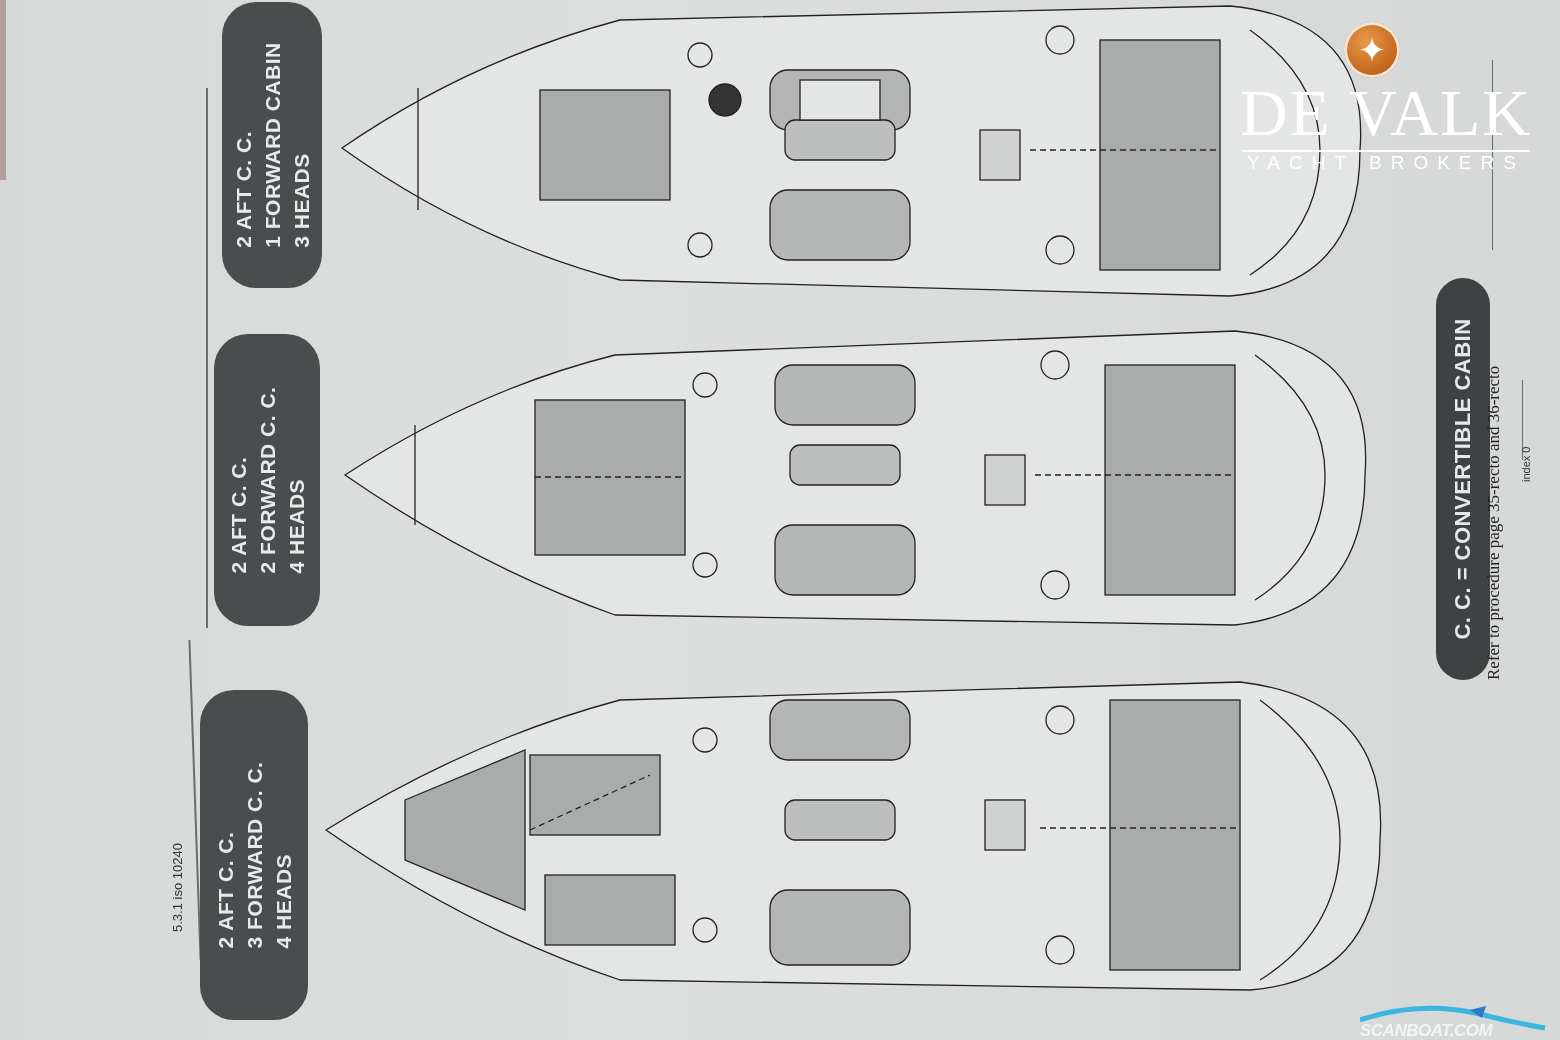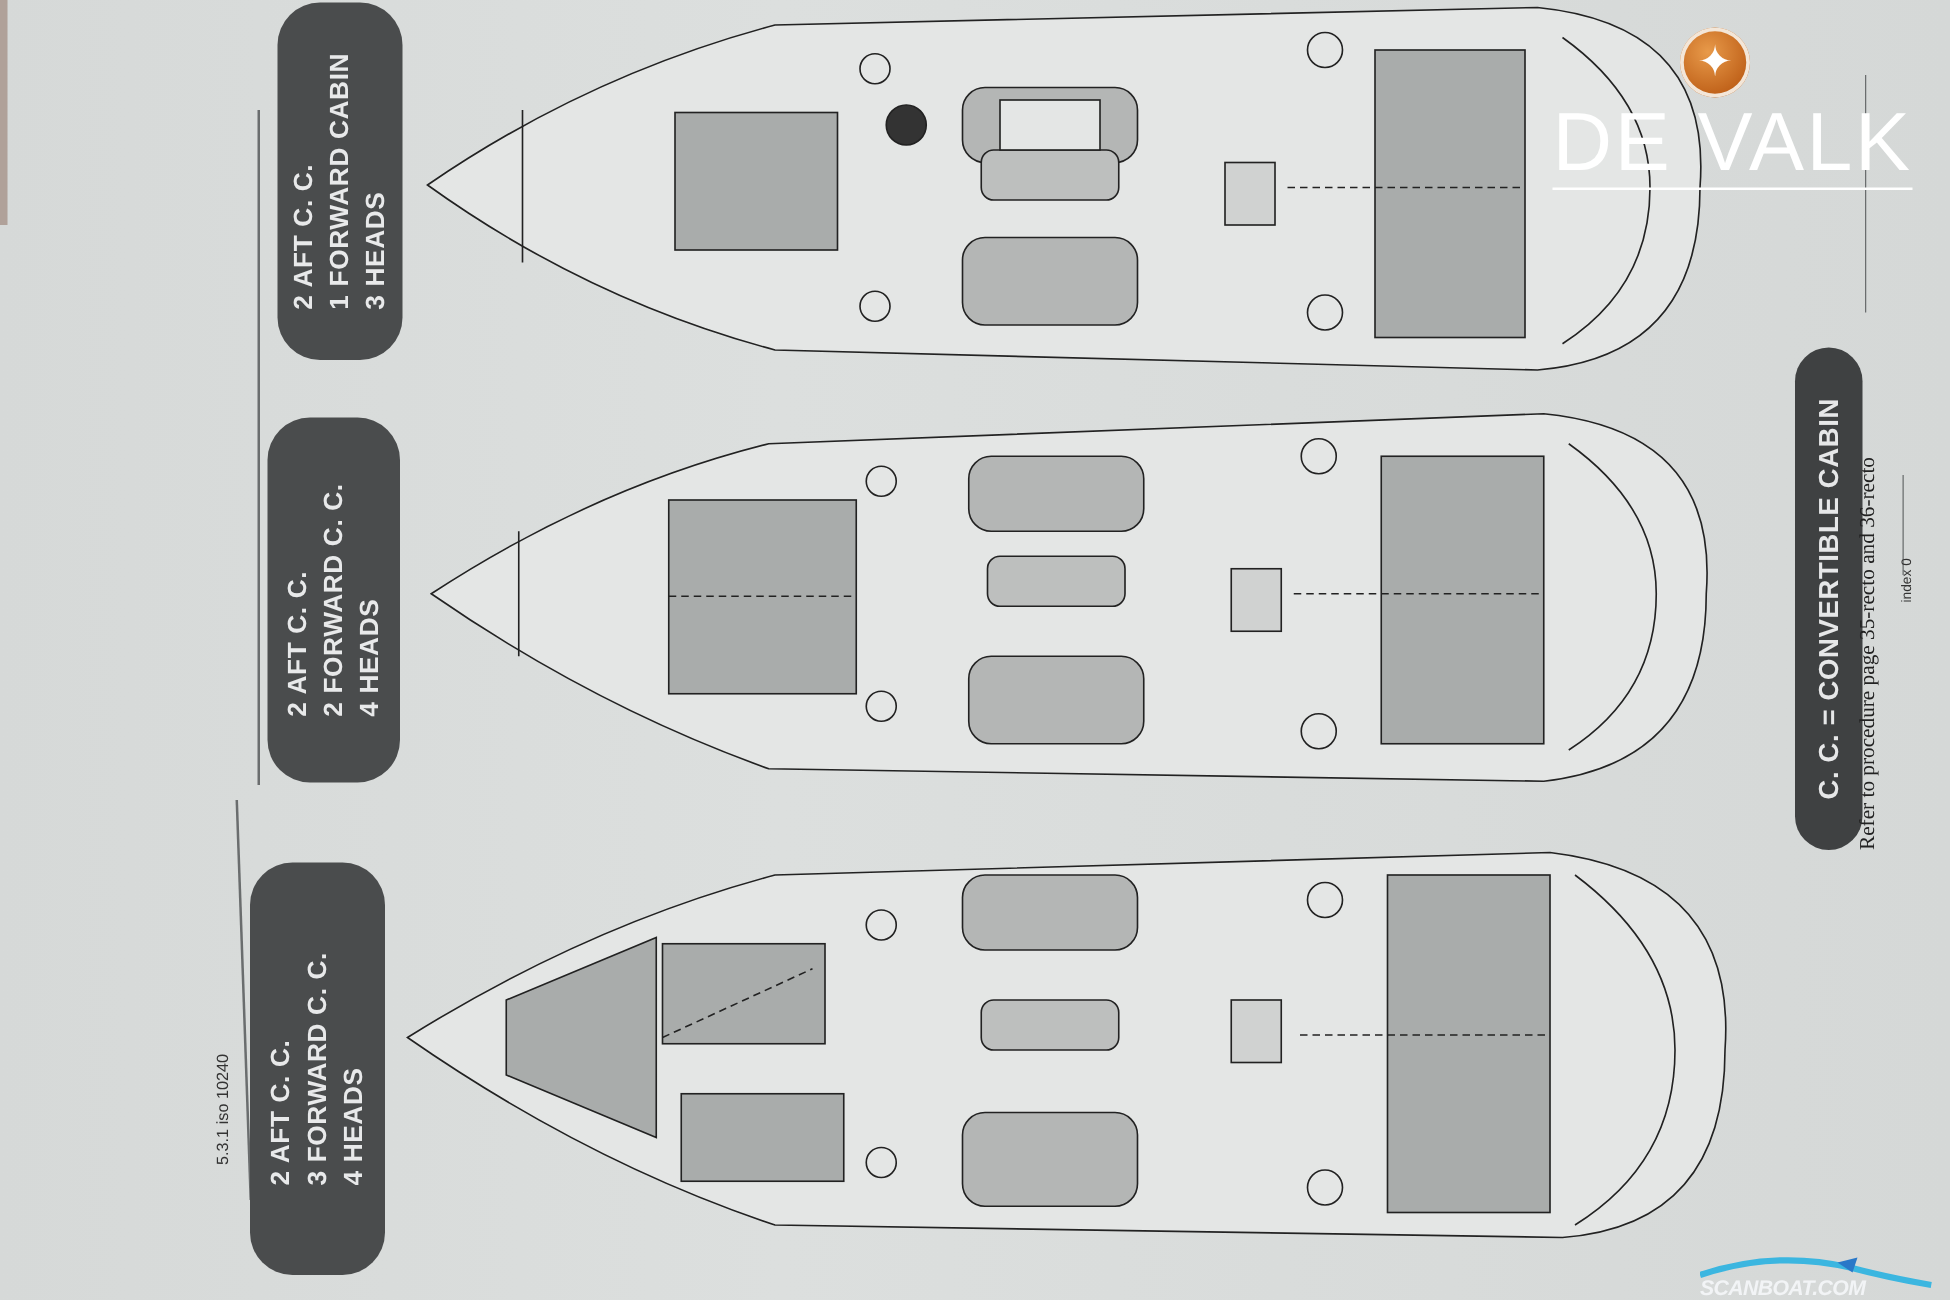--- a/index.html
+++ b/index.html
@@ -13,21 +13,21 @@
   .rot{position:absolute;transform-origin:left top;white-space:nowrap;}
   .iso{font-size:13px;color:#333;}
   .cc-pill{position:absolute;background:#3f4142;border-radius:28px;}
   .cc-pill span{position:absolute;left:50%;top:50%;transform:translate(-50%,-50%) rotate(-90deg);white-space:nowrap;color:#e6e7e8;font-weight:bold;font-size:22px;letter-spacing:.5px;}
   .refer{font-family:"Liberation Serif",serif;font-size:17px;color:#222;}
   .index{font-size:11px;color:#333;}
   .hull{position:absolute;}
   .logo{position:absolute;left:1236px;top:22px;width:300px;height:150px;}
   .logo .disc{position:absolute;left:108px;top:0;width:56px;height:56px;border-radius:50%;background:radial-gradient(circle at 40% 35%,#e89a4a,#c0621a 70%,#9a4a10);box-shadow:0 0 0 3px #f3e6d8 inset;}
   .logo .bird{position:absolute;left:0;top:0;width:56px;height:56px;color:#fff;font-size:34px;line-height:56px;text-align:center;}
-  .logo .brand{position:absolute;left:0;top:58px;width:300px;text-align:center;font-family:Liberation Sans, sans-serif;color:#fff;font-size:66px;line-height:66px;letter-spacing:2px;}
+  .logo .brand{position:absolute;left:0;top:58px;width:300px;text-align:center;font-family:Liberation Serif, serif;color:#fff;font-size:66px;line-height:66px;letter-spacing:2px;}
   .logo .line{position:absolute;left:6px;top:128px;width:288px;height:2px;background:#fff;}
   .logo .sub{position:absolute;left:0;top:130px;width:300px;text-align:center;font-family:"Liberation Sans",sans-serif;color:#fff;font-size:19px;letter-spacing:9px;}
   .watermark{position:absolute;left:1360px;top:1000px;width:190px;height:36px;}
   .watermark span{position:absolute;left:0;top:21px;font-style:italic;font-weight:bold;color:#f2f4f6;font-size:17px;letter-spacing:-.5px;}
 </style>
 </head>
 <body>
 
 <div class="page">
   <div class="edge"></div>
@@ -128,20 +128,21 @@
   </div>
   <div class="rot refer" style="left:1484px;top:680px;transform:rotate(-90deg);">Refer to procedure page  35-recto and 36-recto</div>
   <div class="rot index" style="left:1520px;top:482px;transform:rotate(-90deg);">index 0</div>
 
   <div class="logo">
     <div class="disc">
       <div class="bird">✦</div>
     </div>
     <div class="brand">DE VALK</div>
     <div class="line"></div>
+    <div class="sub">YACHT BROKERS</div>
   </div>
 
   <div class="watermark">
     <svg width="190" height="36" viewBox="0 0 190 36">
       <path d="M0,20 Q60,0 120,14 Q150,22 185,28" stroke="#3bb6e0" stroke-width="5" fill="none"></path>
       <path d="M110,10 L126,6 L122,18 Z" fill="#2a78c8"></path>
     </svg>
     <span>SCANBOAT.COM</span>
   </div>
 </div>

